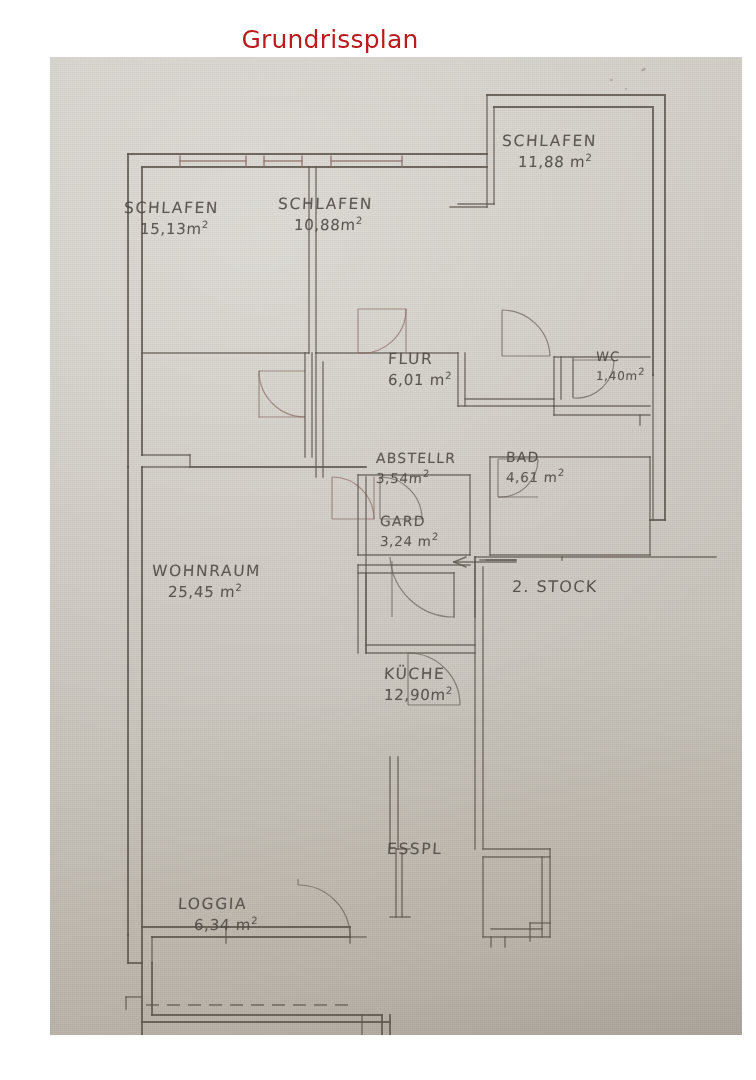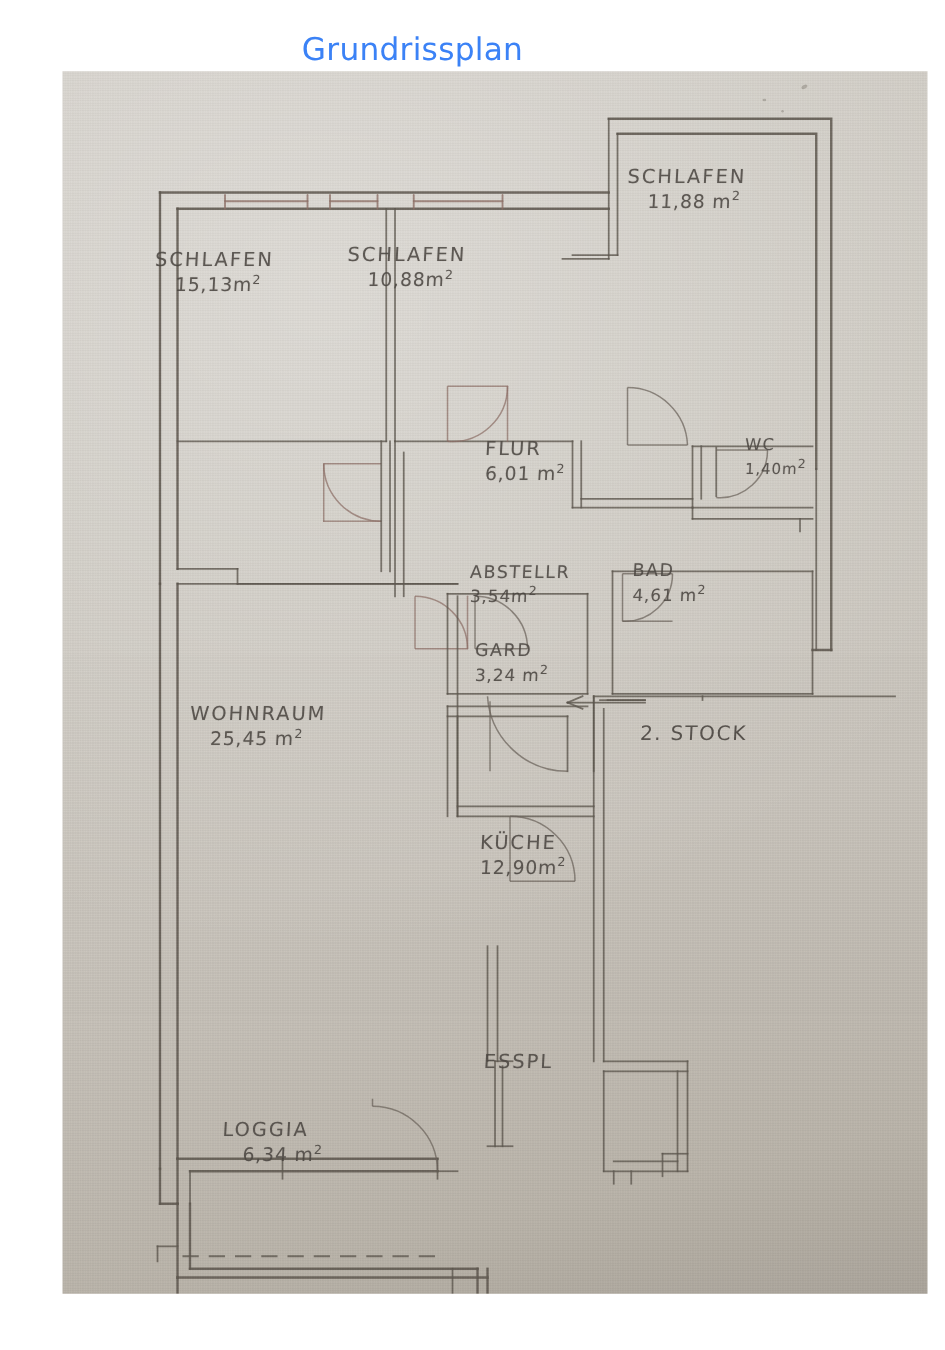--- a/index.html
+++ b/index.html
@@ -17,21 +17,21 @@
   }
 
   #page-title {
     position: absolute;
     left: 0;
     top: 8px;
     width: 660px;
     text-align: center;
     font-size: 25px;
     font-weight: 400;
-    color: #3b82f6;
+    color: #b91c1c;
     letter-spacing: 0.2px;
     font-family: "DejaVu Sans", sans-serif;
   }
 
   
   #photo {
     position: absolute;
     left: 50px;
     top: 57px;
     width: 692px;

